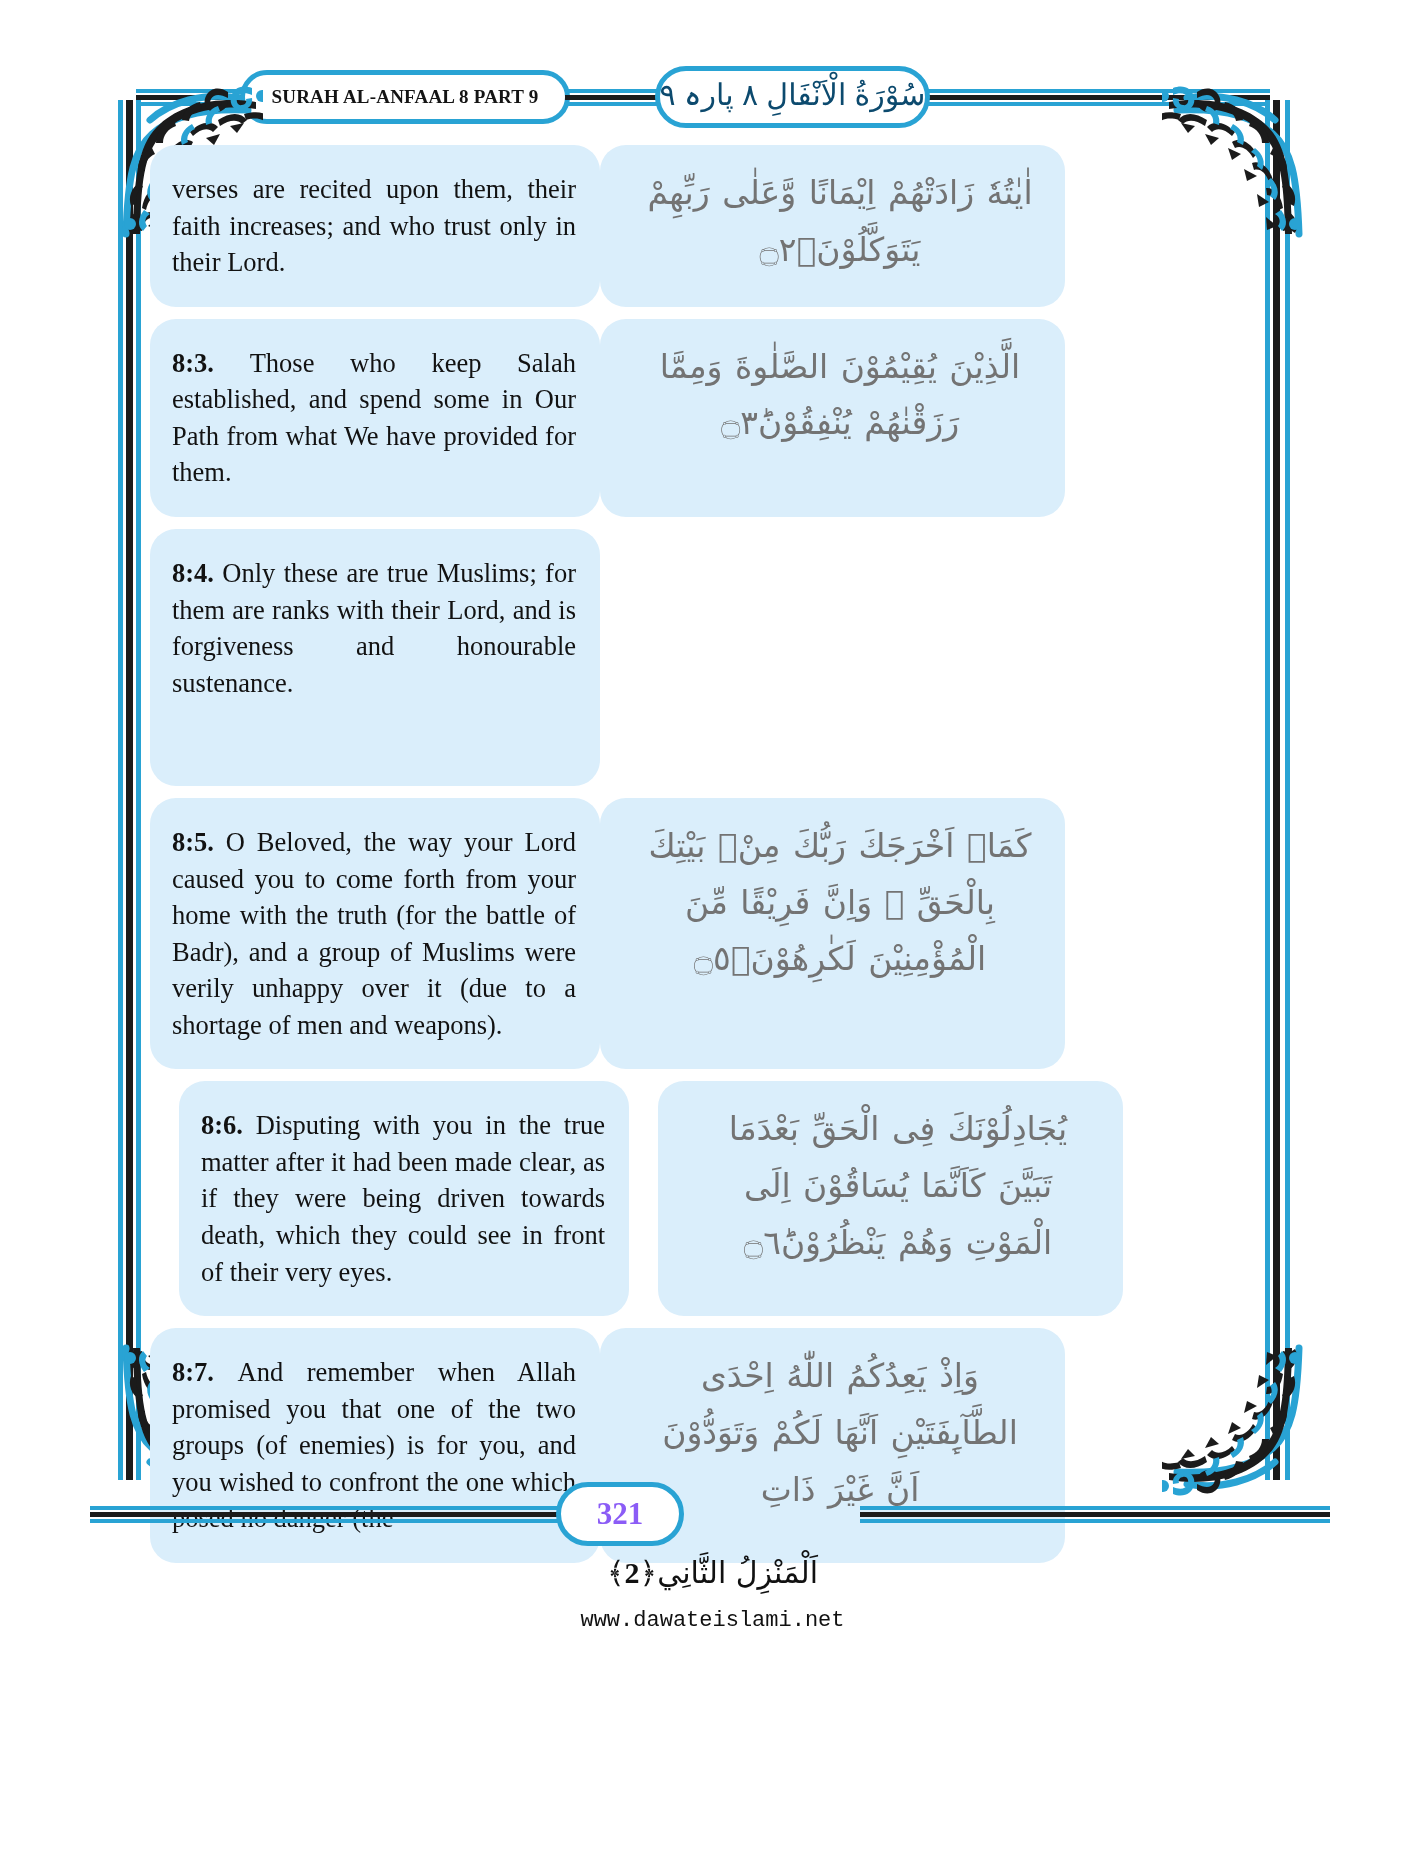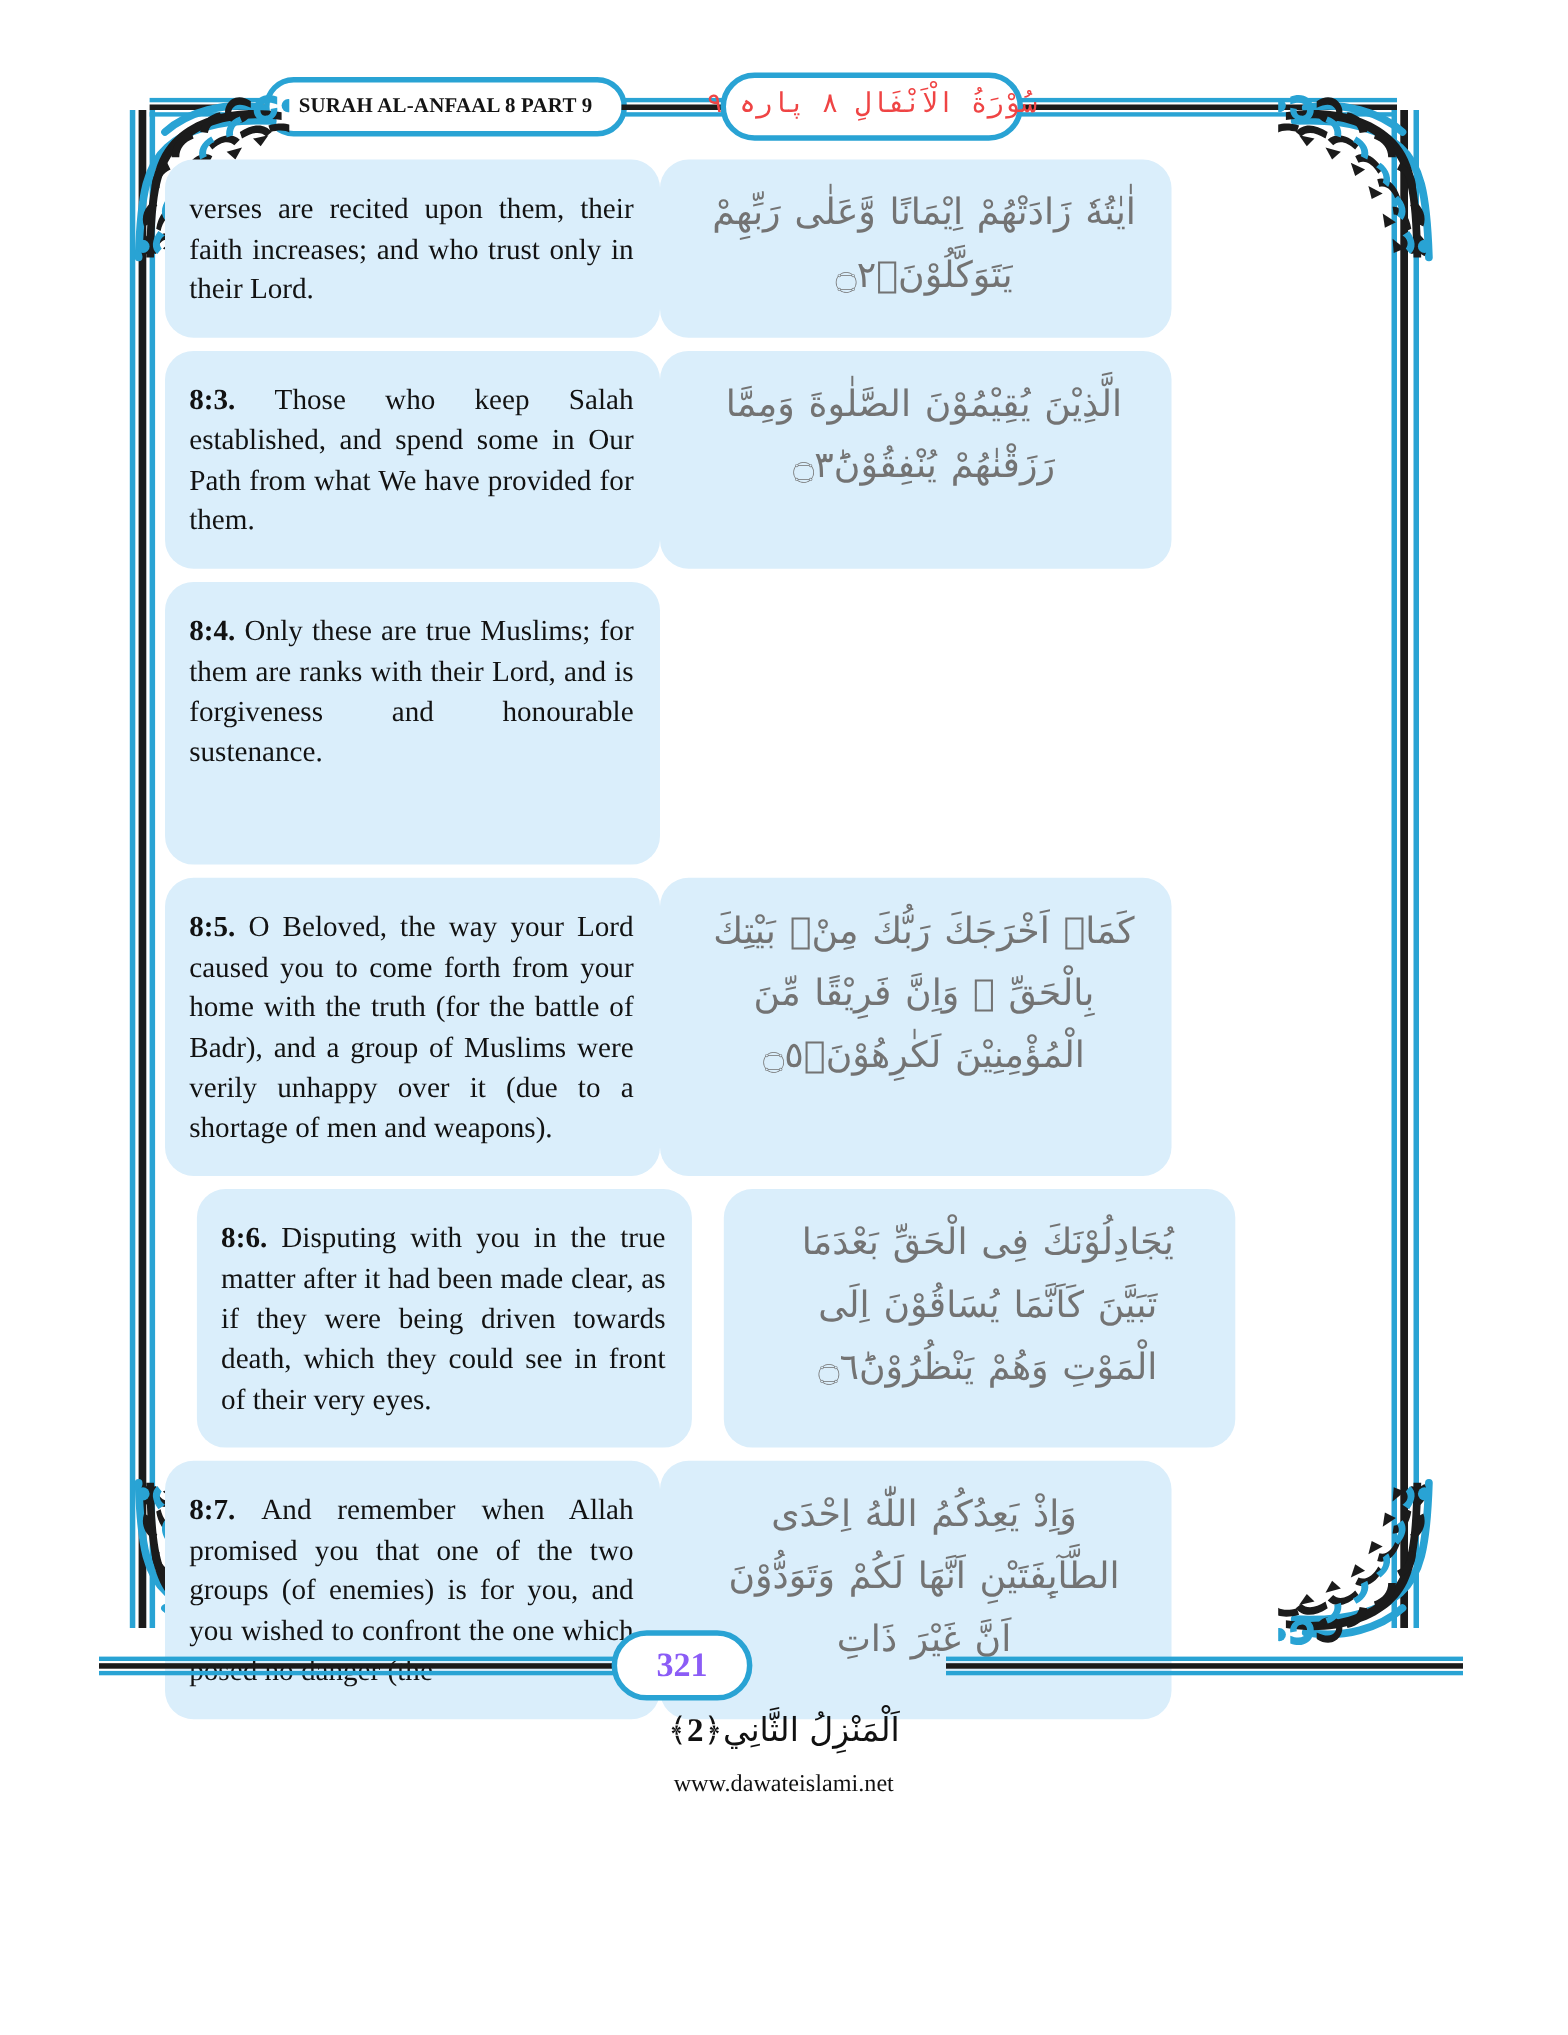--- a/index.html
+++ b/index.html
@@ -43,23 +43,23 @@
 
   .hdr-en{
     font-family:"Liberation Serif", serif;
     font-weight:bold;
     font-size:19px;
     letter-spacing:.2px;
     color:#141414;
     white-space:nowrap;
   }
   .hdr-ar{
-    font-family:Liberation Mono, monospace;
-    font-size:25px;
-    color:#ef4444;
+    font-family:Liberation Sans, sans-serif;
+    font-size:30px;
+    color:#0c4a6e;
     direction:rtl;
     white-space:nowrap;
     line-height:1;
     padding-bottom:4px;
   }
 
   
   .hdr-connector{position:absolute;left:565px;top:27px;width:100px;height:17px;}
   .hdr-connector .b1{position:absolute;left:0;top:0;width:100px;height:4px;background:#29a3d4;}
   .hdr-connector .b2{position:absolute;left:0;top:6px;width:100px;height:5px;background:#1b1b1b;}
@@ -150,21 +150,21 @@
     text-align:center;
     font-family:"DejaVu Sans", sans-serif;
     font-size:30px;color:#111;
     direction:rtl;
   }
   .manzil .num{font-family:"Liberation Serif",serif;font-weight:bold;}
 
   .site{
     position:absolute;left:0;top:138px;width:1425px;
     text-align:center;
-    font-family:Liberation Serif, serif;
+    font-family:Liberation Mono, monospace;
     font-size:22px;color:#111;
   }
 </style>
 </head>
 <body>
 
 <div class="page">
 
   <div class="frame-line frame-left-outer"></div>
   <div class="frame-line frame-left-mid"></div>

